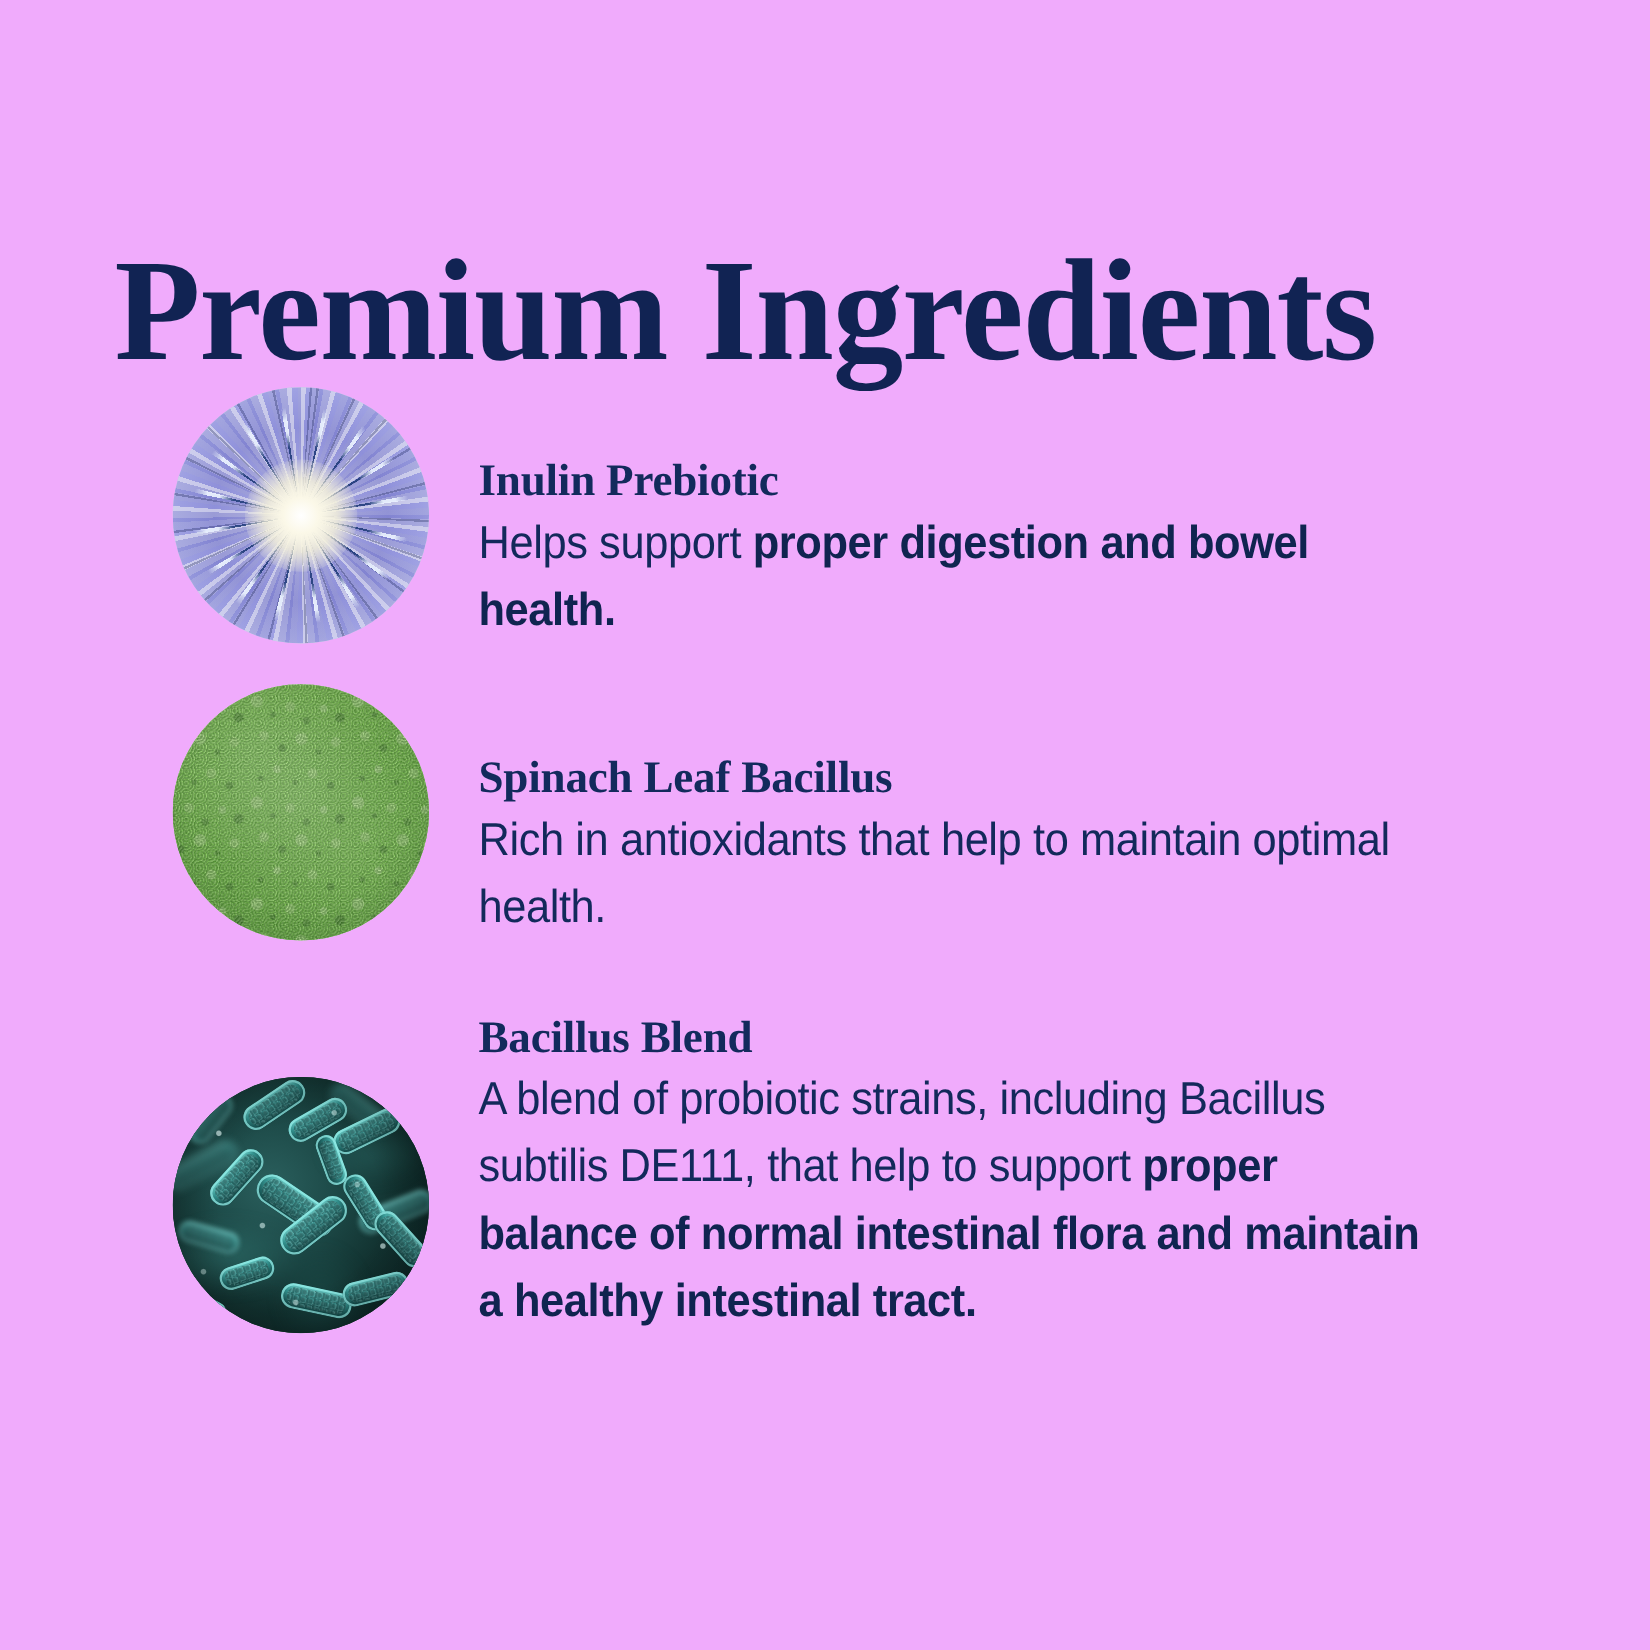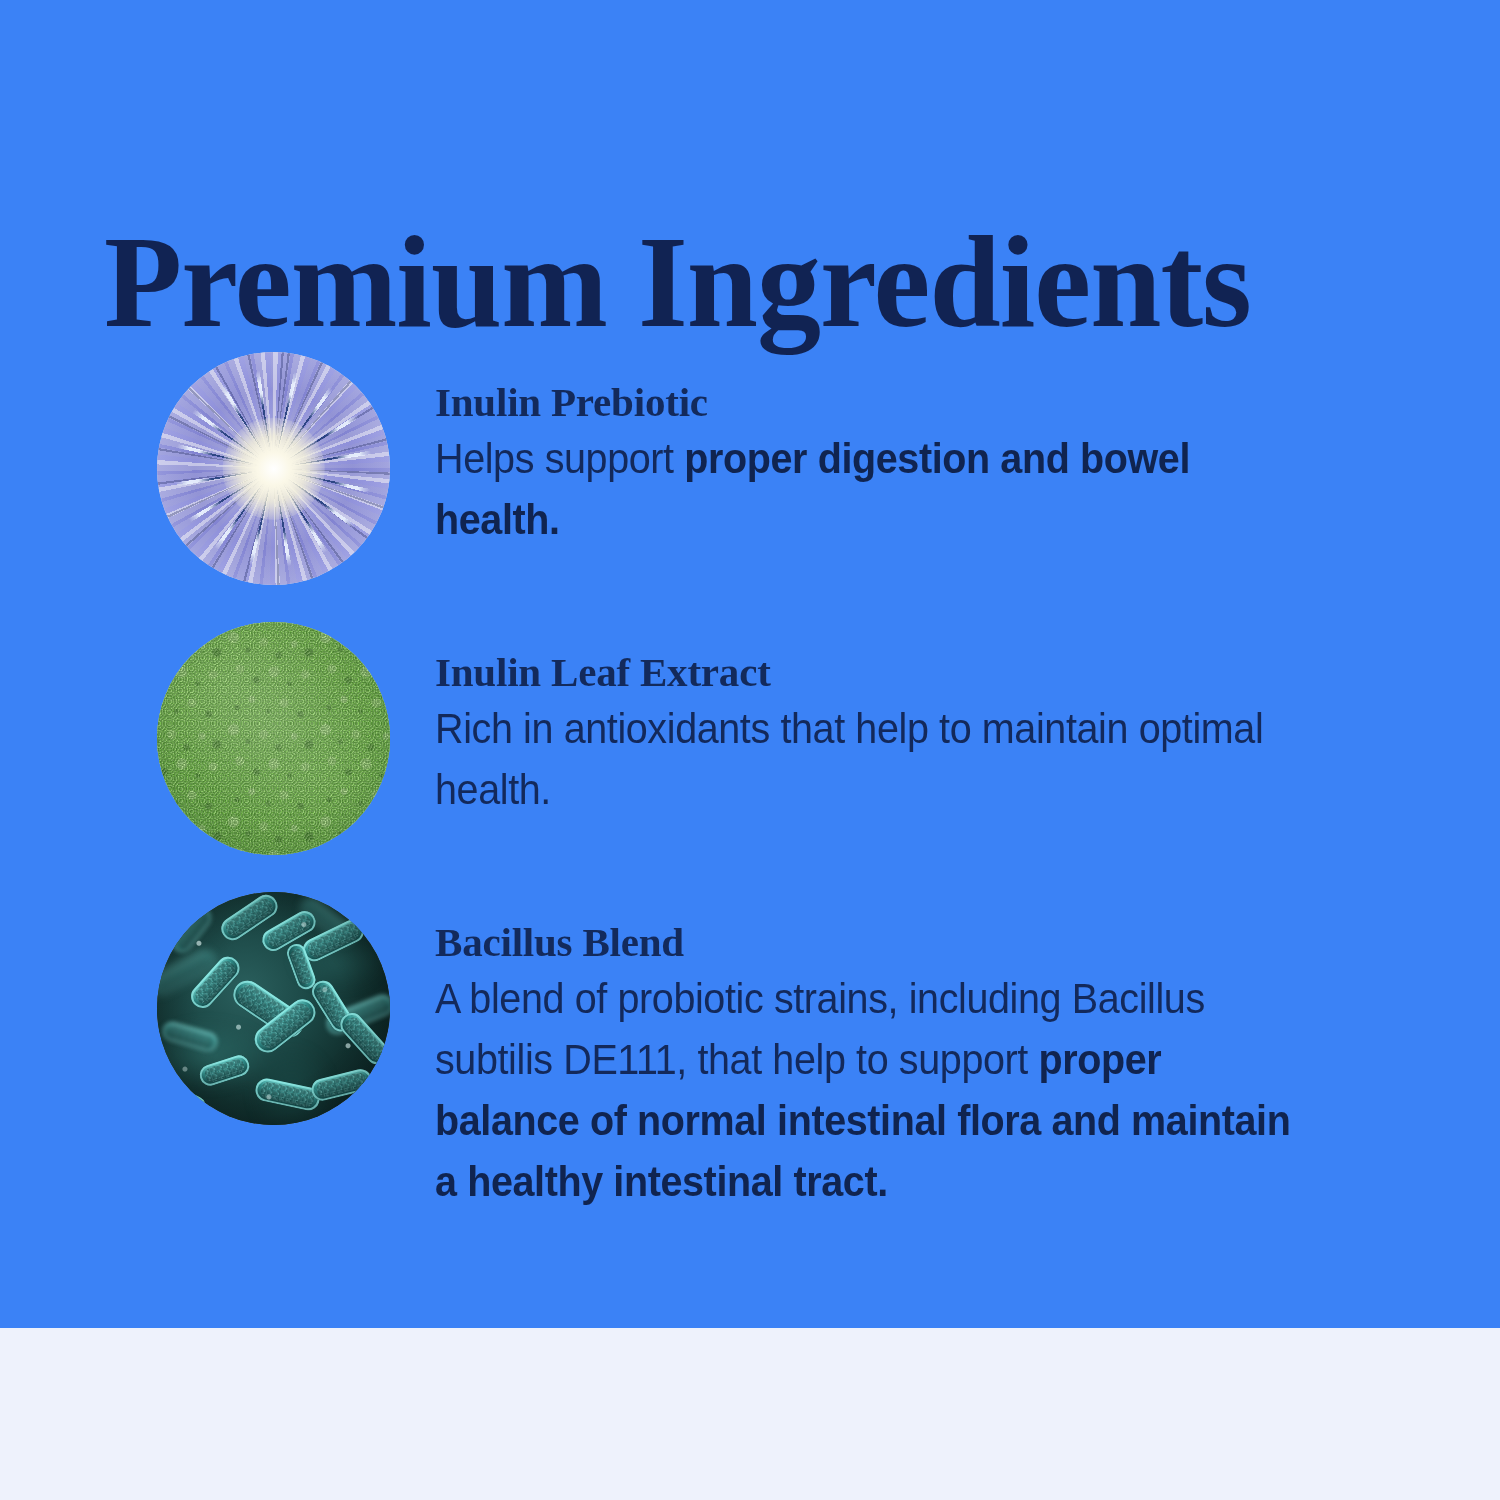--- a/index.html
+++ b/index.html
@@ -10,22 +10,22 @@
     width: 1500px;
     height: 1500px;
     background: #eef2fc;
     font-family: "Liberation Sans", sans-serif;
     overflow: hidden;
   }
 
   .page {
     position: relative;
     width: 1500px;
-    height: 1328px;
-    background: #3b82f6;
+    height: 1500px;
+    background: #f0abfc;
   }
 
   
   .page-title {
     position: absolute;
     left: 104px;
     top: 128px;
     font-family: "Liberation Serif", "DejaVu Serif", serif;
     font-size: 132px;
     font-weight: 700;
@@ -41,21 +41,21 @@
   .ingredients {
     position: absolute;
     left: 0;
     top: 352px;
     width: 1500px;
   }
 
   .ingredient-row {
     position: relative;
     display: flex;
-    align-items: flex-start;
+    align-items: flex-end;
     padding-left: 157px;
     margin-bottom: 37px;
   }
 
   .ingredient-thumb {
     position: relative;
     flex: 0 0 auto;
     width: 233px;
     height: 233px;
     border-radius: 50%;
@@ -308,21 +308,21 @@
 
     <div class="ingredient-row">
       <div class="ingredient-thumb">
         <div class="art-powder">
           <div class="grain"></div>
           <div class="grain-fine"></div>
           <div class="shade"></div>
         </div>
       </div>
       <div class="ingredient-text">
-        <div class="ingredient-name">Inulin Leaf Extract</div>
+        <div class="ingredient-name">Spinach Leaf Bacillus</div>
         <p class="ingredient-desc">Rich in antioxidants that help to maintain optimal health.</p>
       </div>
     </div>
 
     <div class="ingredient-row">
       <div class="ingredient-thumb">
         <div class="art-bacteria">
           <div class="blur-bg"></div>
 
           <div class="rod softer" style="left:-4%;  top:30%;  width:30%; height:9%;  transform:rotate(-28deg);"></div>

